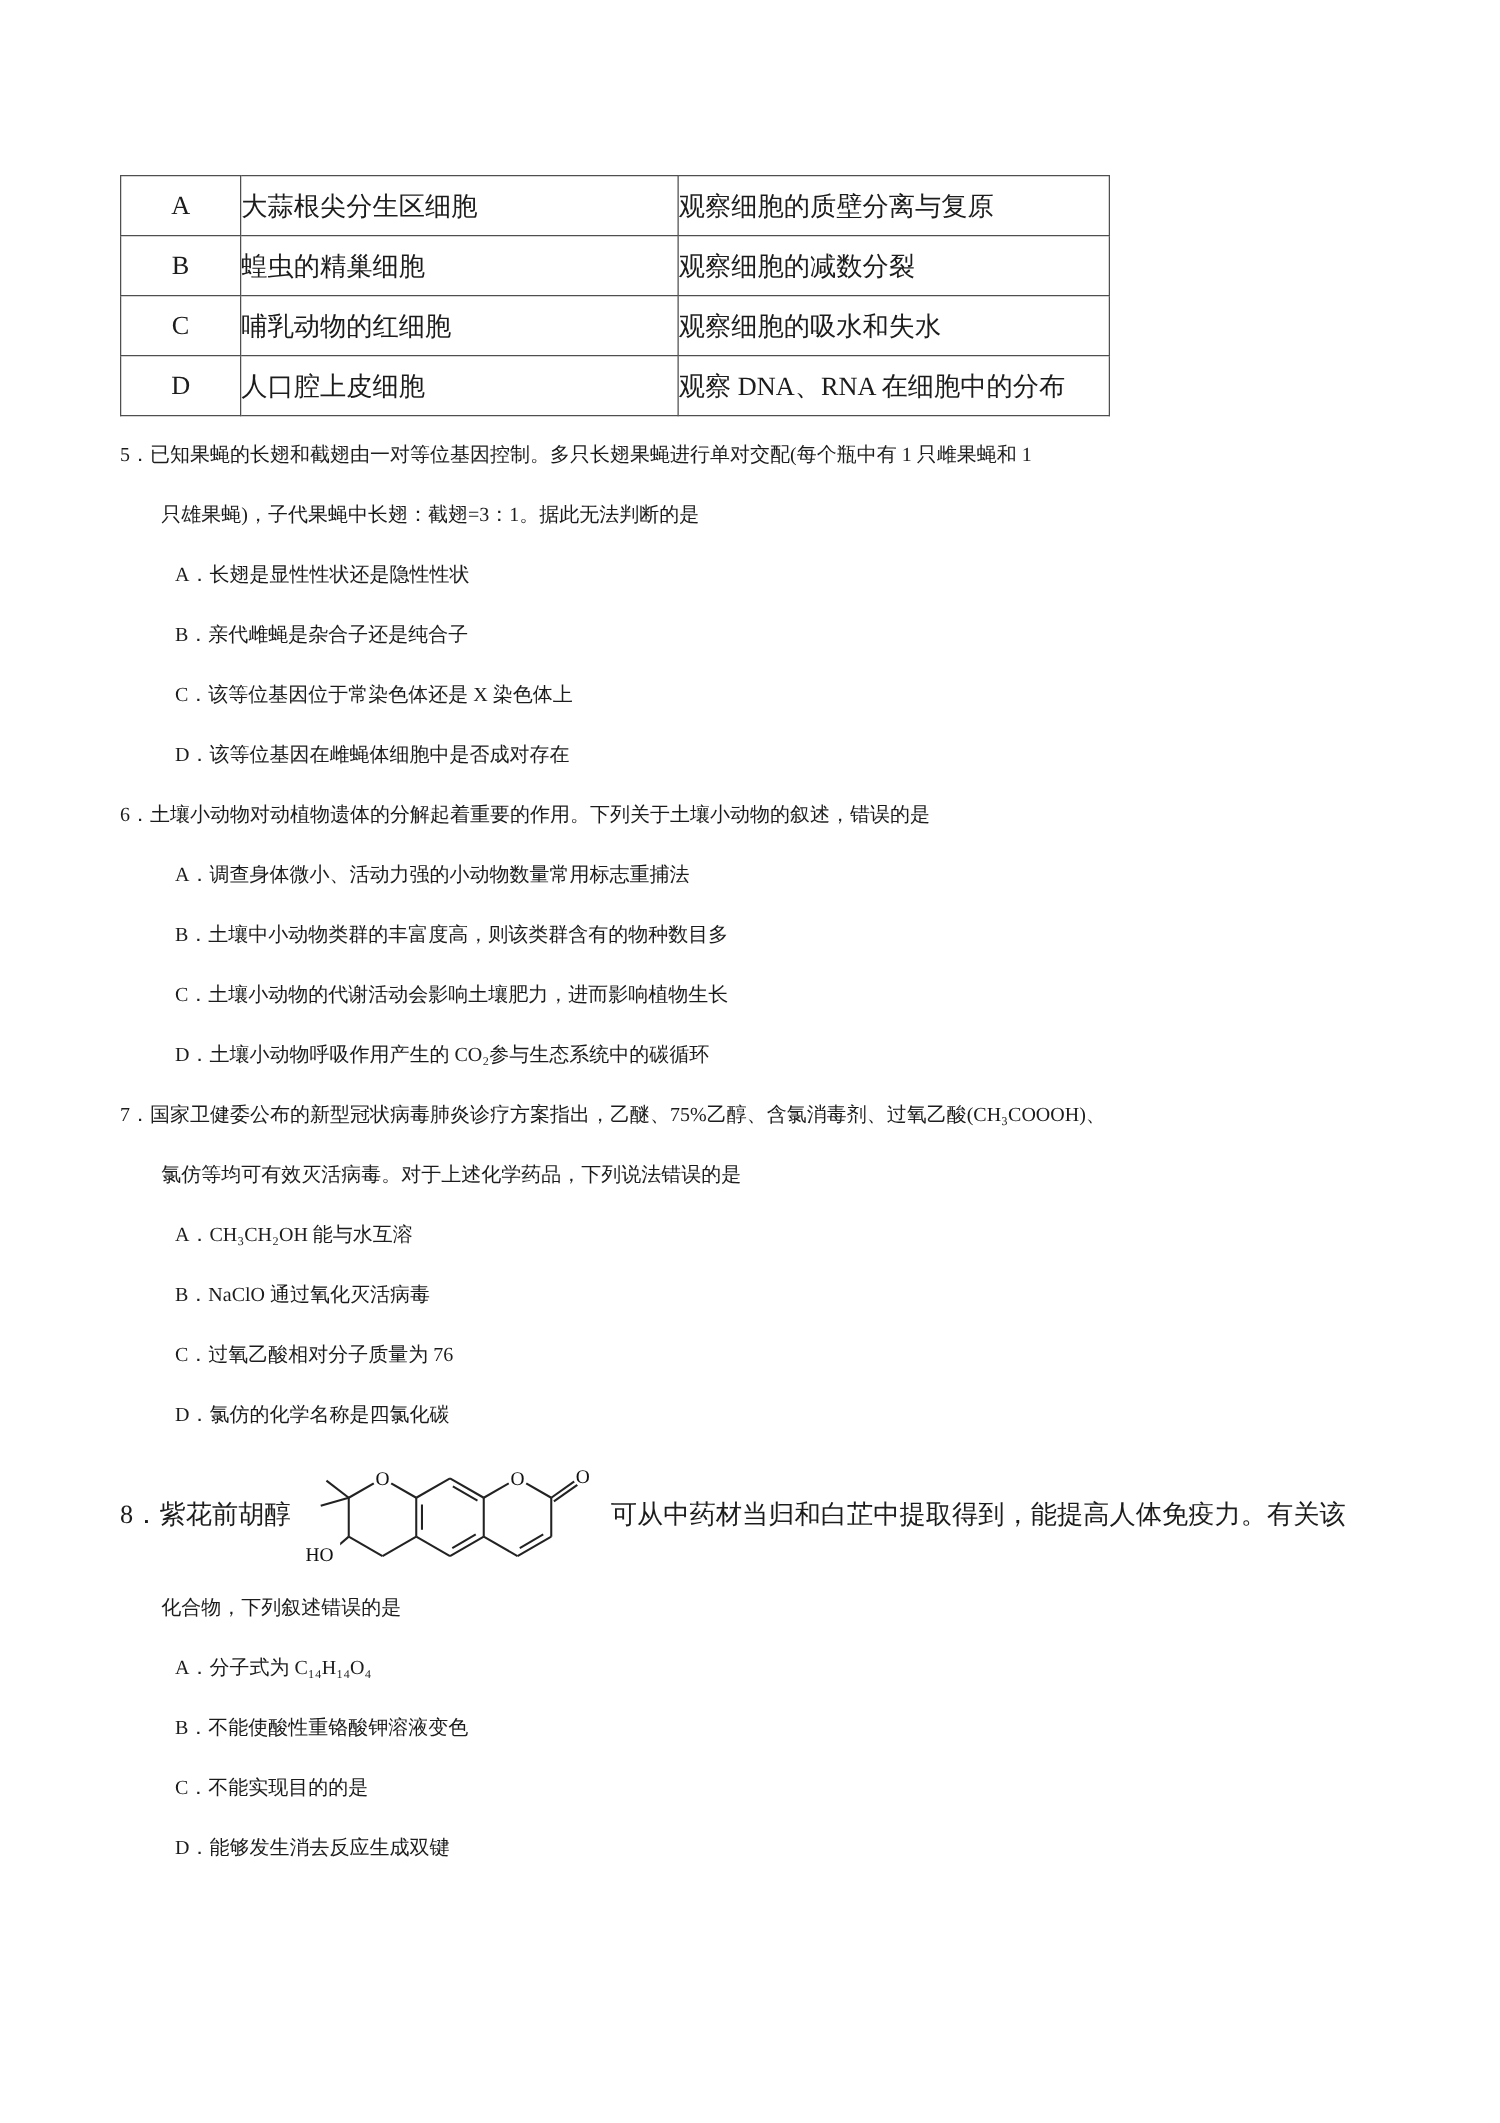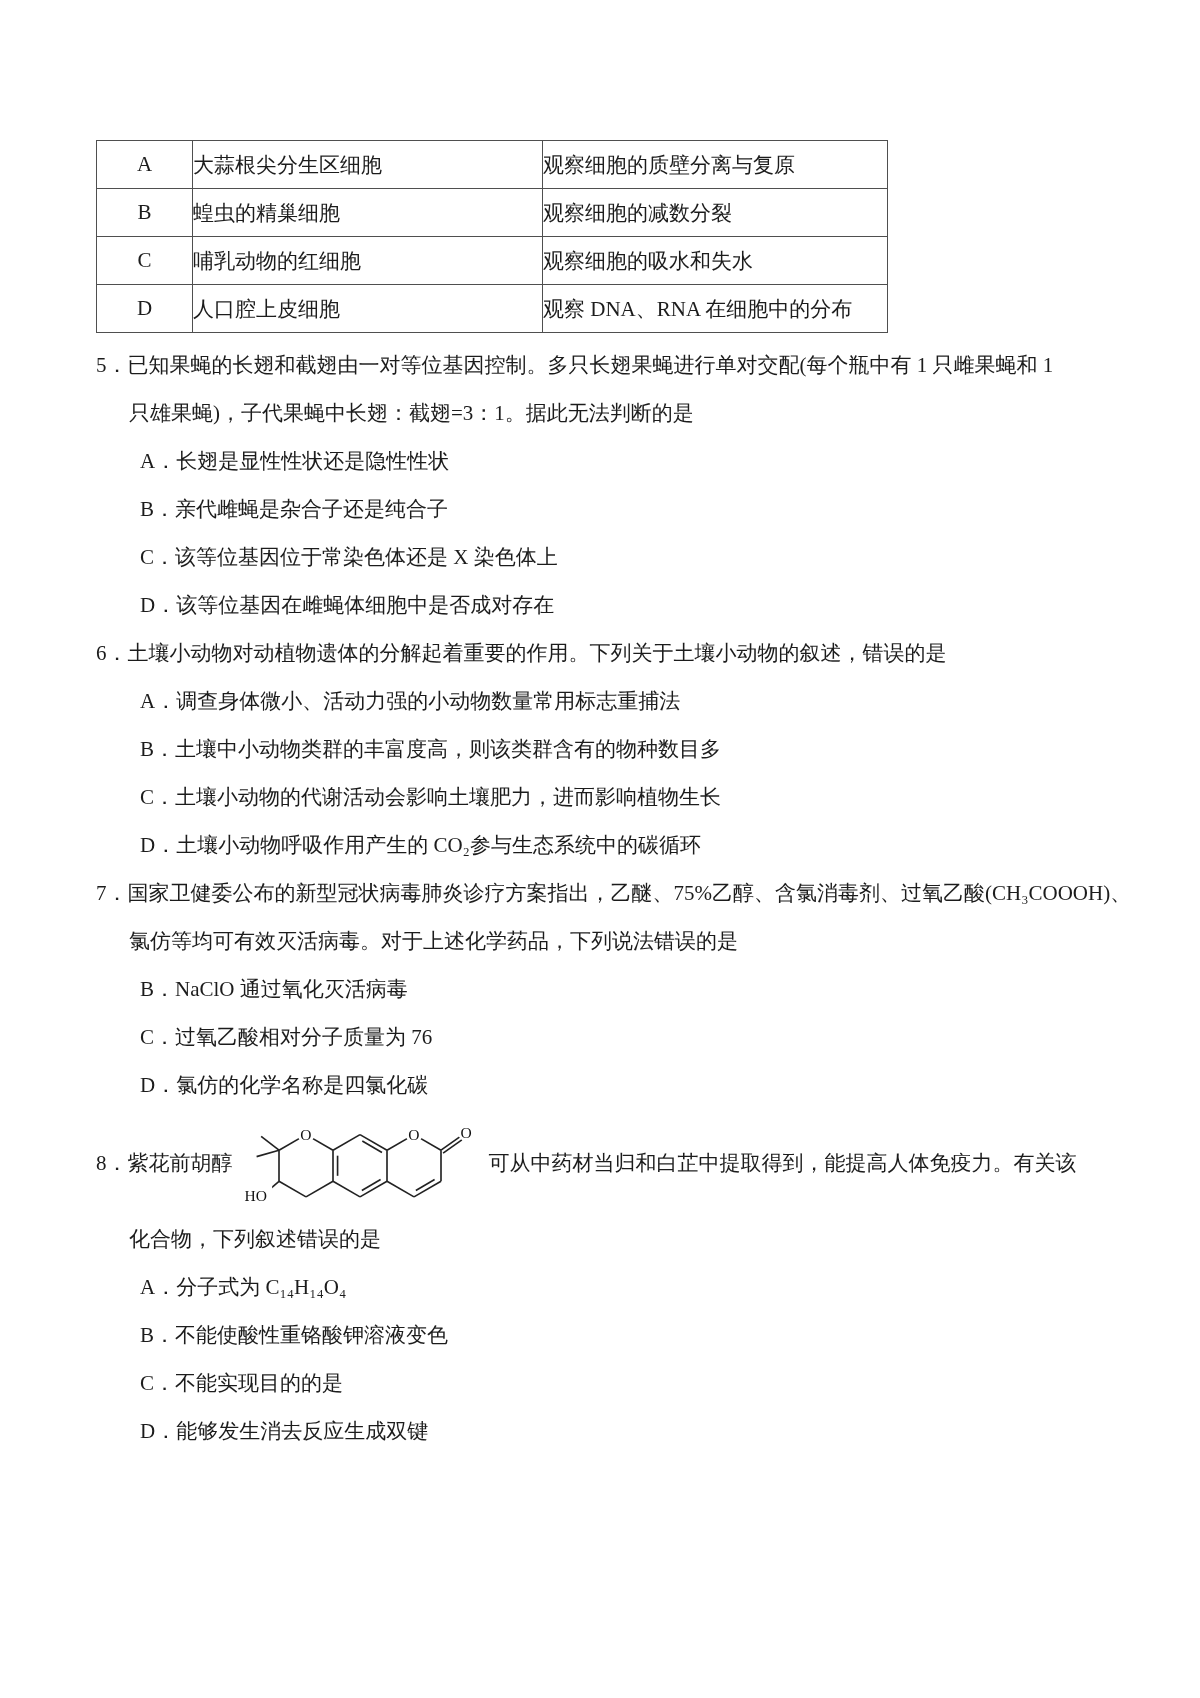--- a/index.html
+++ b/index.html
@@ -26,21 +26,21 @@
     height:47px;
     font-size:21px;
     padding:0;
     vertical-align:middle;
   }
   td.c-opt{width:95px;text-align:center;}
   td.c-mat{width:349px;padding-left:15px;margin-top:44px;}
   td.c-pur{width:344px;padding-left:10px;}
   .q p{
     margin:0;
-    font-size:21px;
+    font-size:16px;
     line-height:48px;
     white-space:nowrap;
   }
   .qfirst{margin-top:8px !important;}
   .cont{padding-left:33px;}
   .opt{padding-left:44px;}
   .struct-row{
     display:flex;
     align-items:center;
     height:104px;
@@ -95,20 +95,21 @@
       <p><span>6．</span><span>土壤小动物对动植物遗体的分解起着重要的作用。下列关于土壤小动物的叙述，错误的是</span></p>
       <p class="opt">A．调查身体微小、活动力强的小动物数量常用标志重捕法</p>
       <p class="opt">B．土壤中小动物类群的丰富度高，则该类群含有的物种数目多</p>
       <p class="opt">C．土壤小动物的代谢活动会影响土壤肥力，进而影响植物生长</p>
       <p class="opt">D．土壤小动物呼吸作用产生的 CO₂参与生态系统中的碳循环</p>
     </div>
 
     <div class="q">
       <p><span>7．</span><span>国家卫健委公布的新型冠状病毒肺炎诊疗方案指出，乙醚、75%乙醇、含氯消毒剂、过氧乙酸(CH₃COOOH)、</span></p>
       <p class="cont">氯仿等均可有效灭活病毒。对于上述化学药品，下列说法错误的是</p>
+      <p class="opt">A．CH₃CH₂OH 能与水互溶</p>
       <p class="opt">B．NaClO 通过氧化灭活病毒</p>
       <p class="opt">C．过氧乙酸相对分子质量为 76</p>
       <p class="opt">D．氯仿的化学名称是四氯化碳</p>
     </div>
 
     <div class="q">
       <div class="struct-row">
         <span class="qtext"><span>8．</span><span>紫花前胡醇</span></span>
         <svg class="struct-svg" width="246" height="108" viewBox="0 0 268 118">
 

